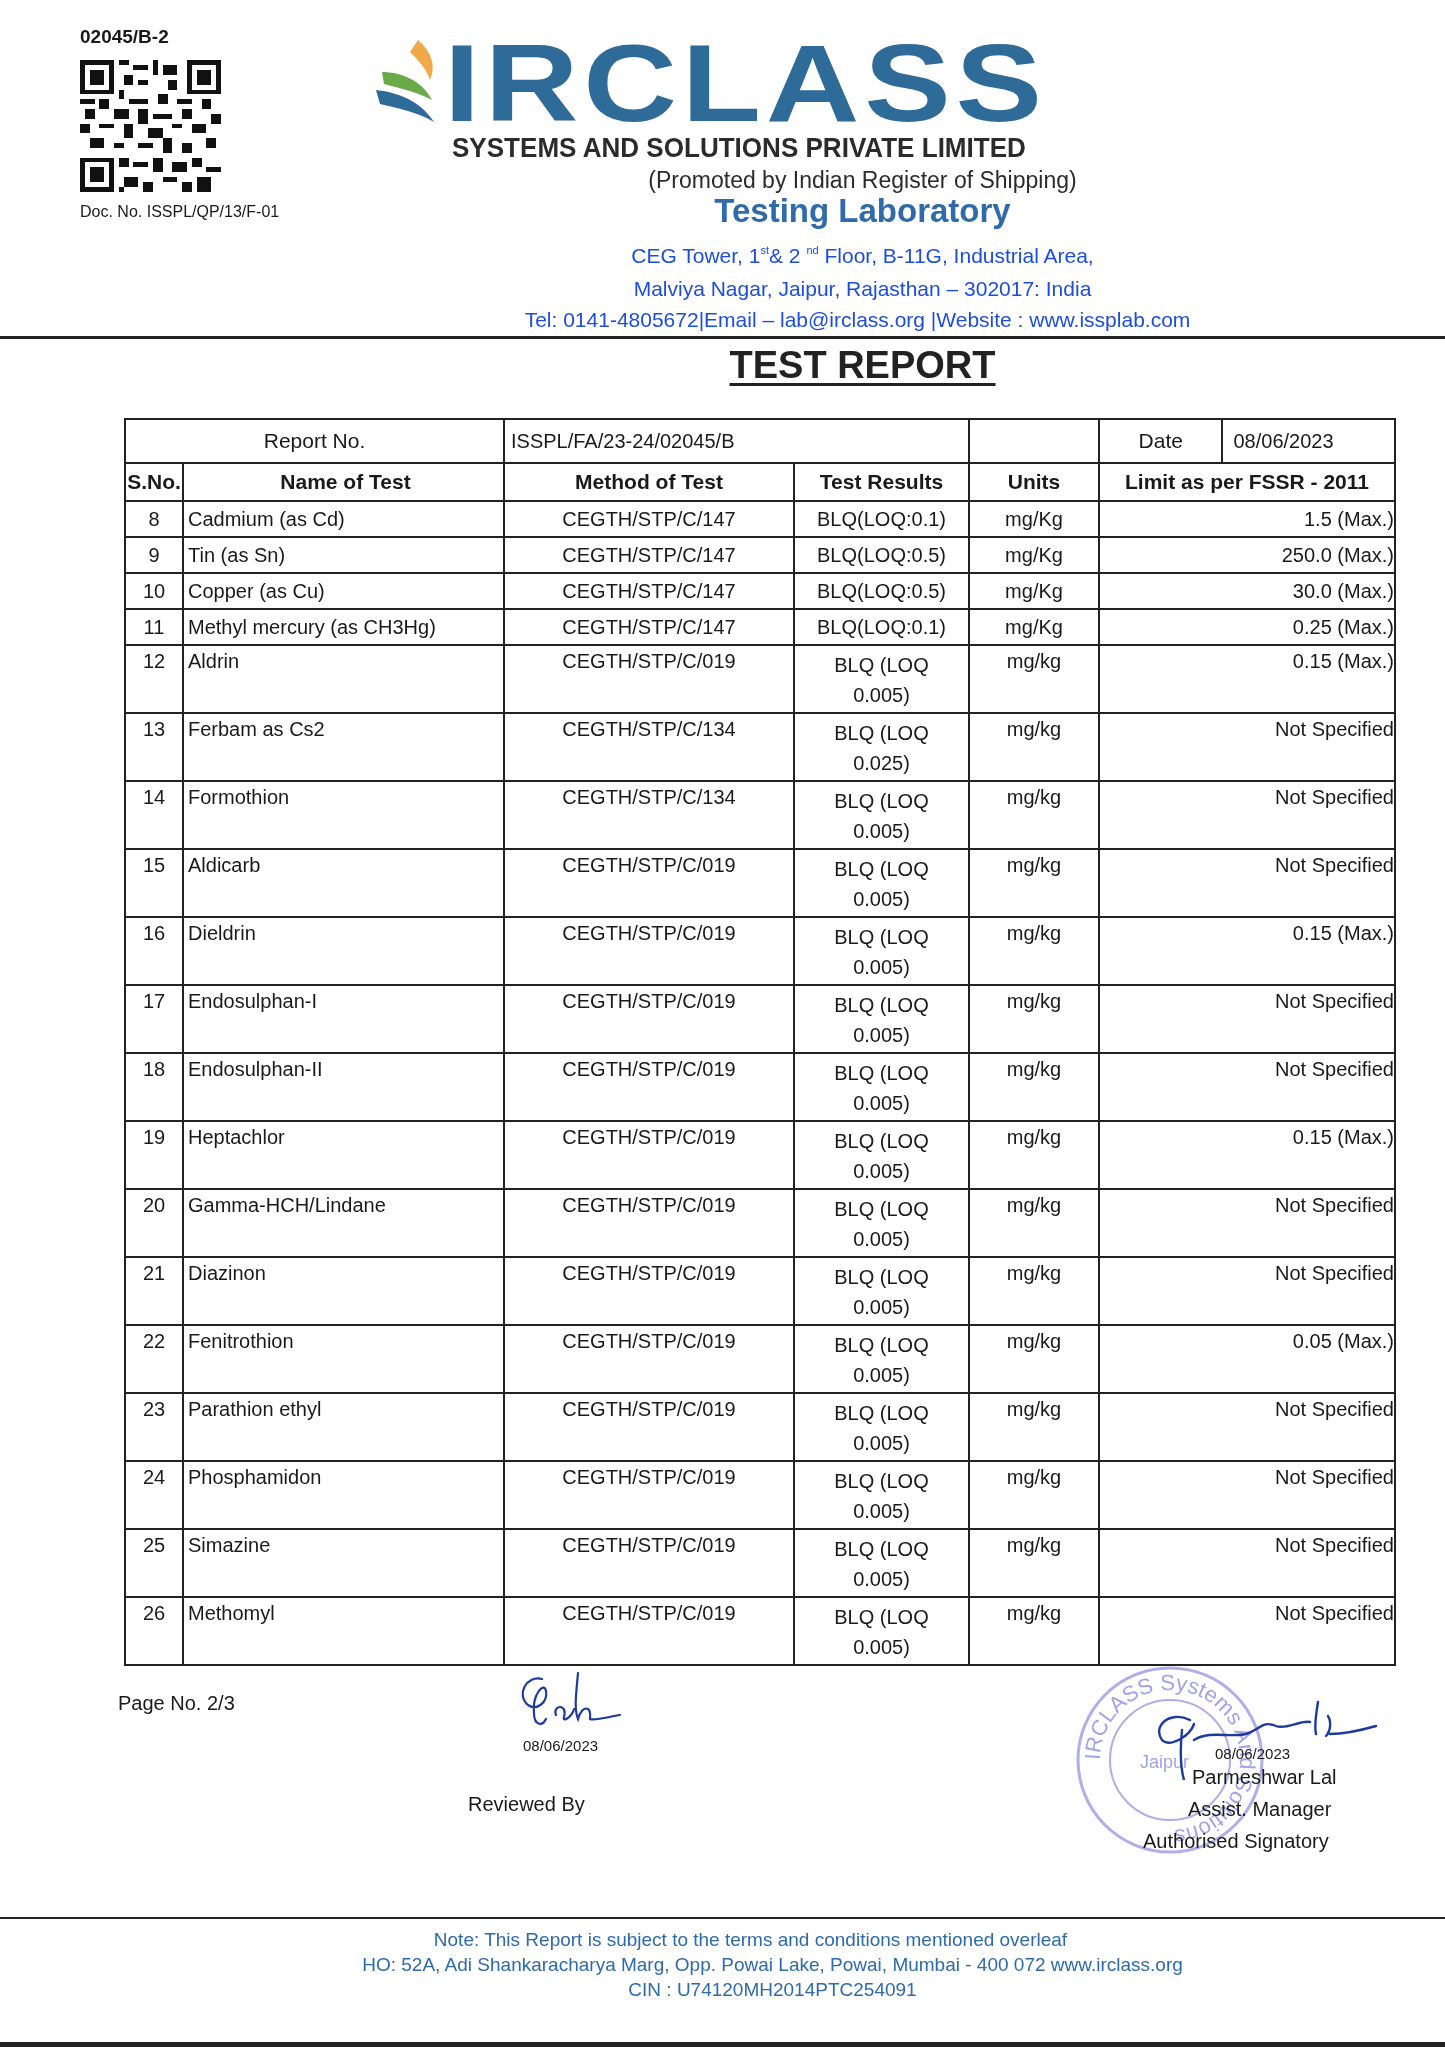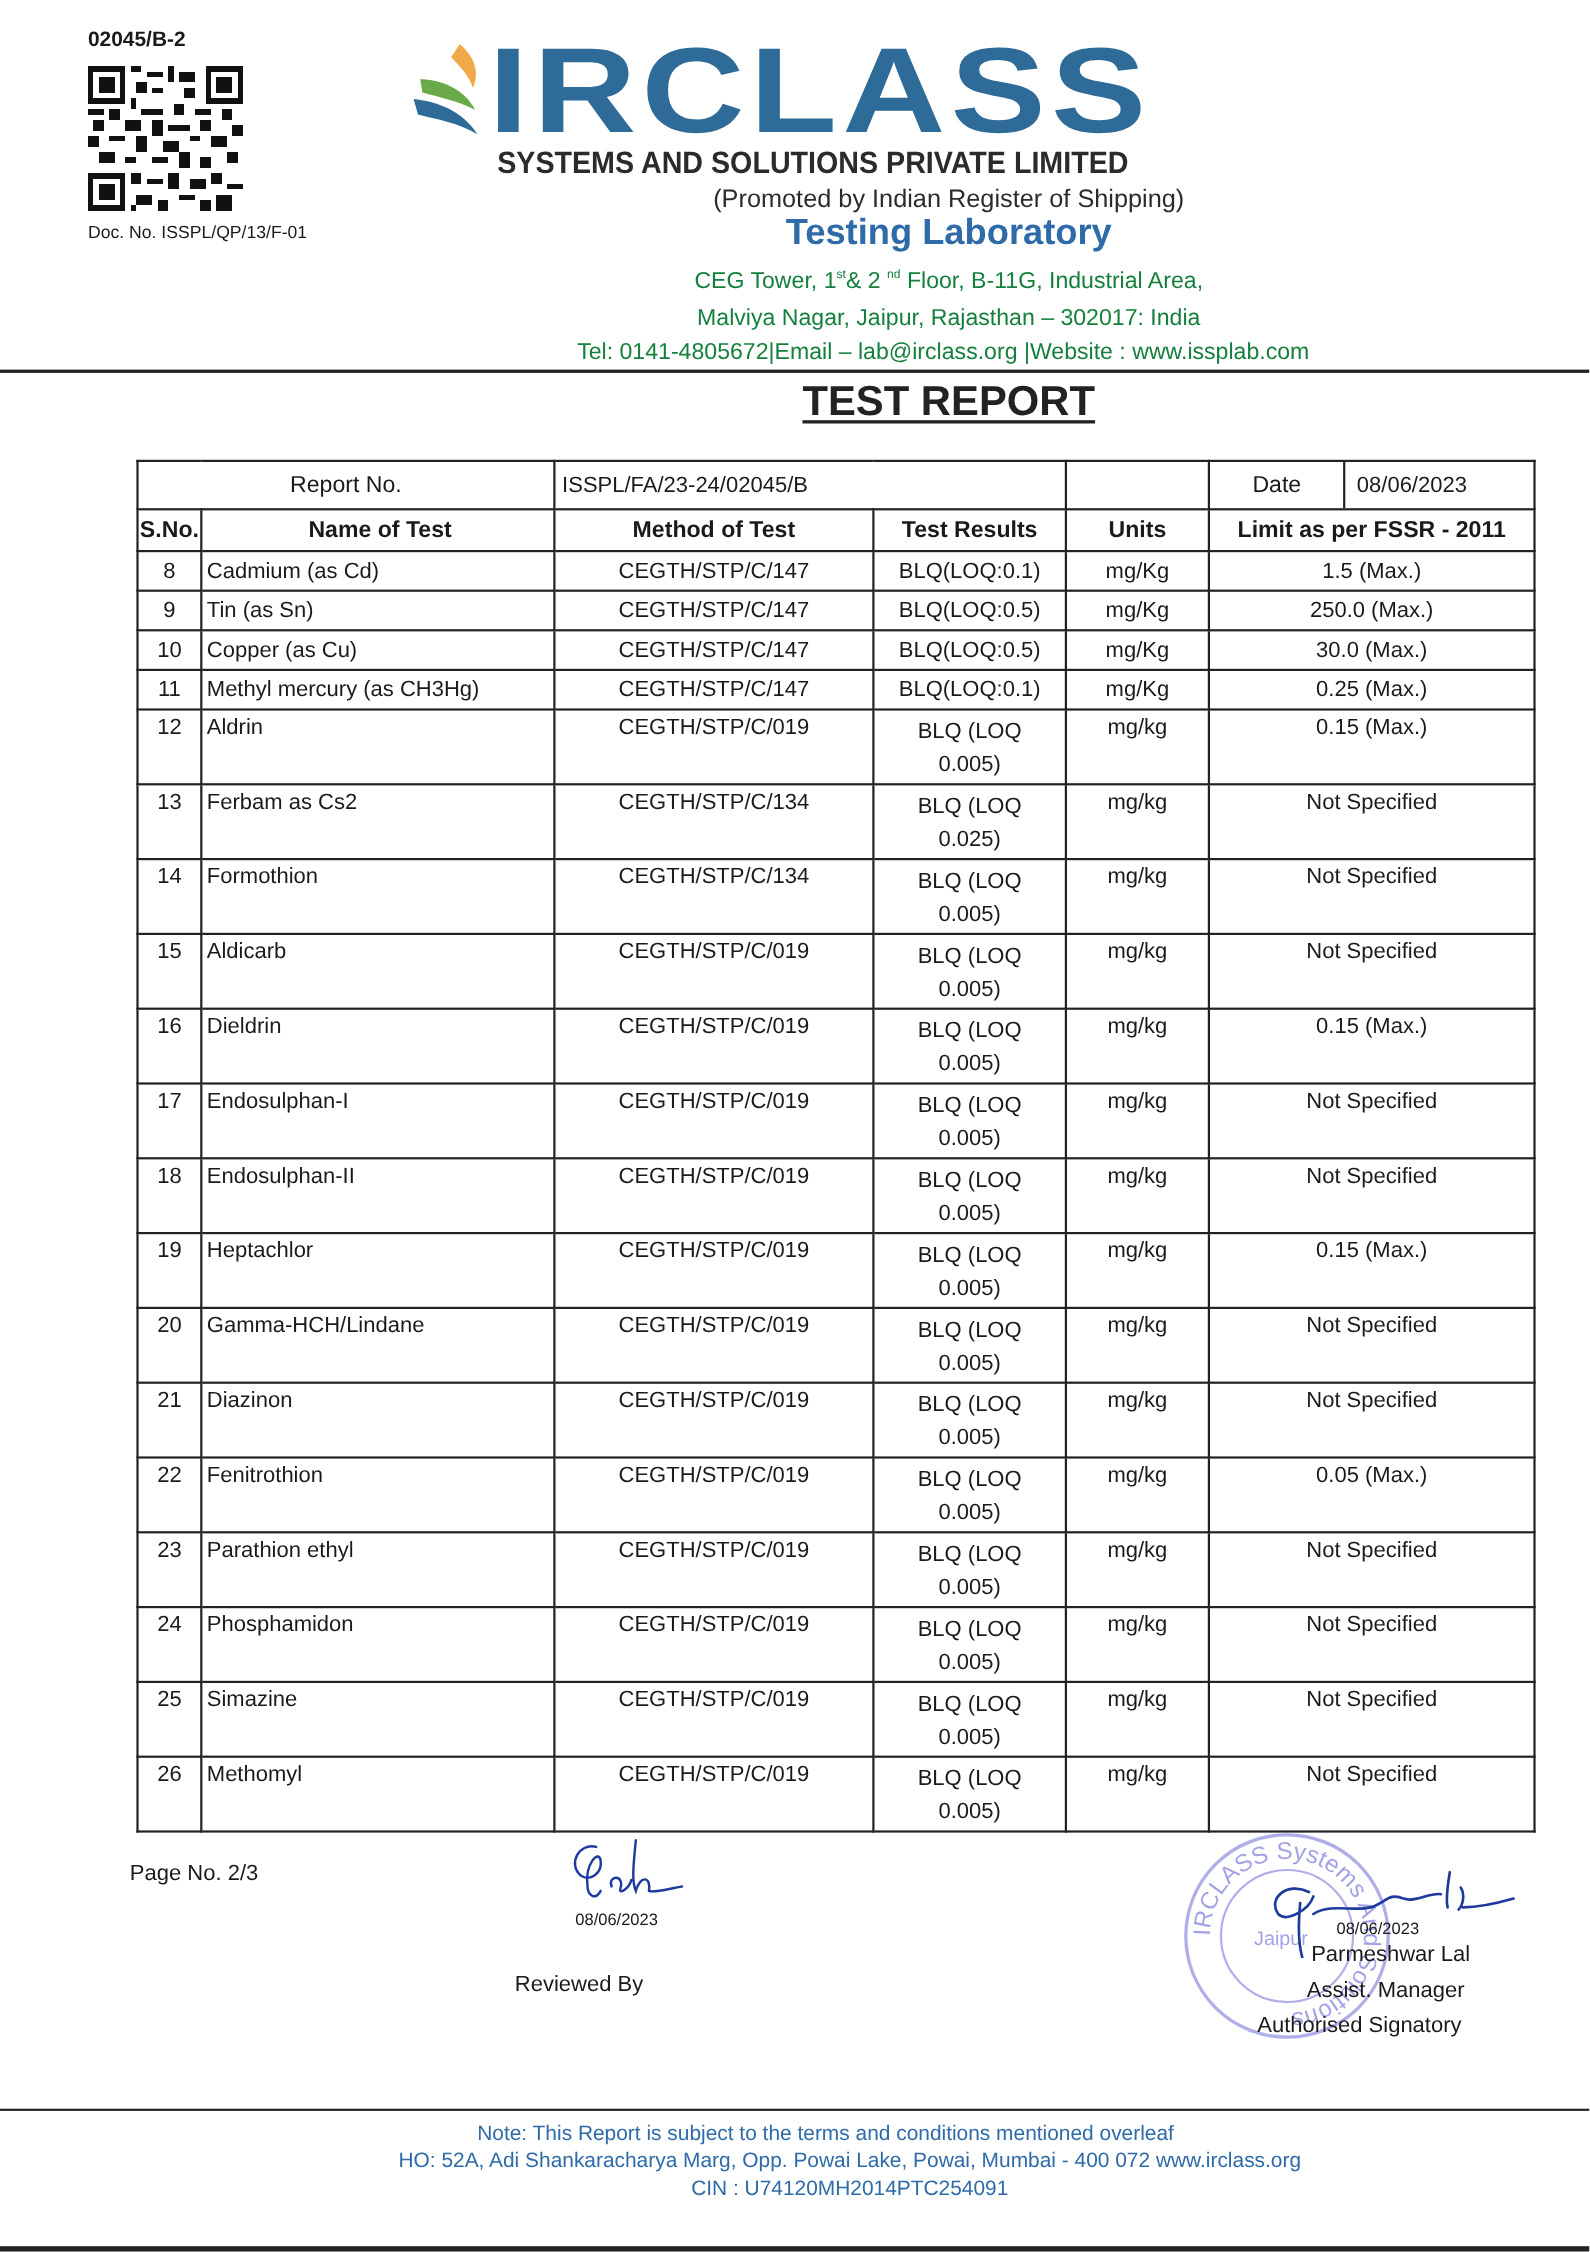--- a/index.html
+++ b/index.html
@@ -8,21 +8,21 @@
 
   .ref-code { position: absolute; left: 80px; top: 26px; font-size: 19px; font-weight: bold; }
   .qr { position: absolute; left: 80px; top: 60px; width: 141px; height: 132px; }
   .doc-no { position: absolute; left: 80px; top: 203px; font-size: 16px; }
 
   .logo-mark { position: absolute; left: 374px; top: 38px; width: 64px; height: 84px; }
   .logo-word { position: absolute; left: 444px; top: 28px; font-family: "Liberation Sans", sans-serif; font-weight: bold; font-size: 110px; line-height: 110px; color: #2e6b98; letter-spacing: 4px; transform: scaleX(1.18); transform-origin: left top; }
   .company { position: absolute; left: 452px; top: 132px; font-size: 28px; font-weight: bold; color: #2b2b2b; letter-spacing: 0px; transform: scaleX(0.93); transform-origin: left top; }
   .promoted { position: absolute; left: 0; width: 1445px; text-align: center; top: 167px; font-size: 23px; color: #2b2b2b; padding-left: 280px; }
   .lab { position: absolute; left: 0; width: 1445px; text-align: center; top: 192px; font-size: 33px; font-weight: bold; color: #2e6ba8; padding-left: 280px; }
-  .addr { position: absolute; left: 0; width: 1445px; text-align: center; font-size: 21px; color: #15803d; padding-left: 280px; }
+  .addr { position: absolute; left: 0; width: 1445px; text-align: center; font-size: 21px; color: #1d4ed8; padding-left: 280px; }
   .addr1 { top: 244px; }
   .addr2 { top: 277px; }
   .addr3 { top: 308px; padding-left: 270px; }
   .addr sup { font-size: 11px; vertical-align: 9px; }
 
   .rule-top { position: absolute; left: 0; top: 336px; width: 1445px; height: 3px; background: #222; }
 
   .title { position: absolute; left: 0; width: 1445px; text-align: center; top: 344px; font-size: 38px; font-weight: bold; color: #222; padding-left: 280px; }
   .title span { text-decoration: underline; text-underline-offset: 5px; text-decoration-thickness: 3px; }
 
@@ -34,21 +34,21 @@
   .meta-date-label { text-align: center; font-size: 21px; }
 
   .head-row th { height: 38px; font-size: 21px; font-weight: bold; text-align: center; }
   .row-single td { height: 36px; }
   .row-double td { height: 68px; vertical-align: top; padding-top: 4px; }
   .c-sno { width: 58px; text-align: center; }
   .c-name { width: 321px; text-align: left; padding-left: 4px; }
   .c-method { width: 290px; text-align: center; }
   .c-result { width: 175px; text-align: center; }
   .c-unit { width: 130px; text-align: center; }
-  .c-limit { text-align: center; }
+  .c-limit { text-align: right; }
   .row-single td { vertical-align: middle; }
   .result-text { display: block; line-height: 30px; }
 
   .page-no { position: absolute; left: 118px; top: 1692px; font-size: 20px; }
   .sig-reviewer { position: absolute; left: 512px; top: 1665px; width: 140px; height: 70px; }
   .reviewer-date { position: absolute; left: 523px; top: 1737px; font-size: 15px; }
   .reviewed-by { position: absolute; left: 468px; top: 1793px; font-size: 20px; }
 
   .stamp { position: absolute; left: 1070px; top: 1660px; width: 200px; height: 200px; }
   .sig-auth { position: absolute; left: 1150px; top: 1690px; width: 230px; height: 90px; }

